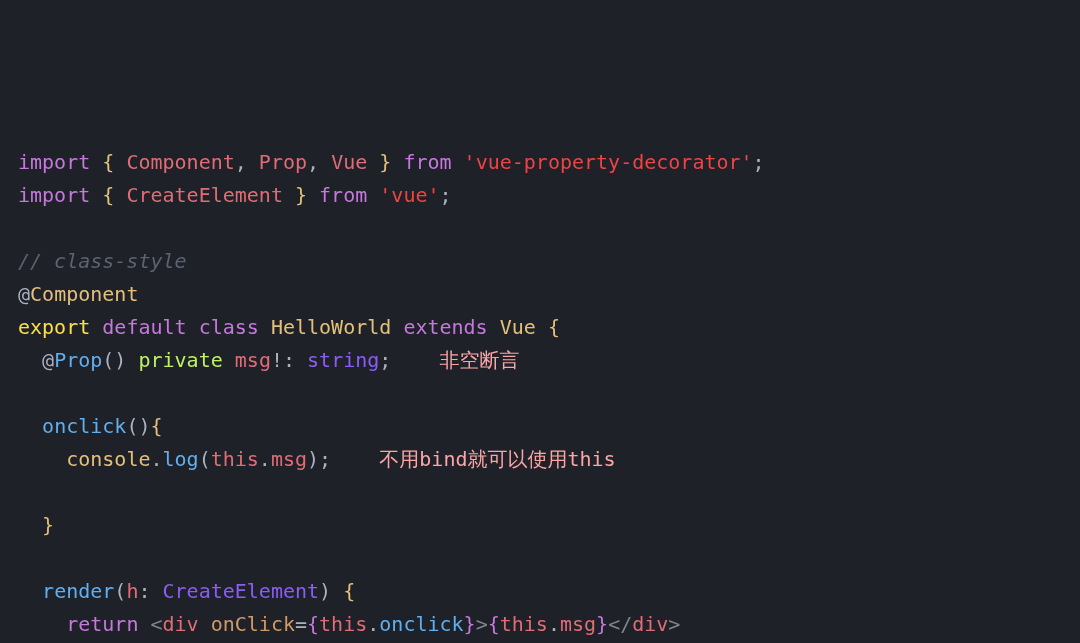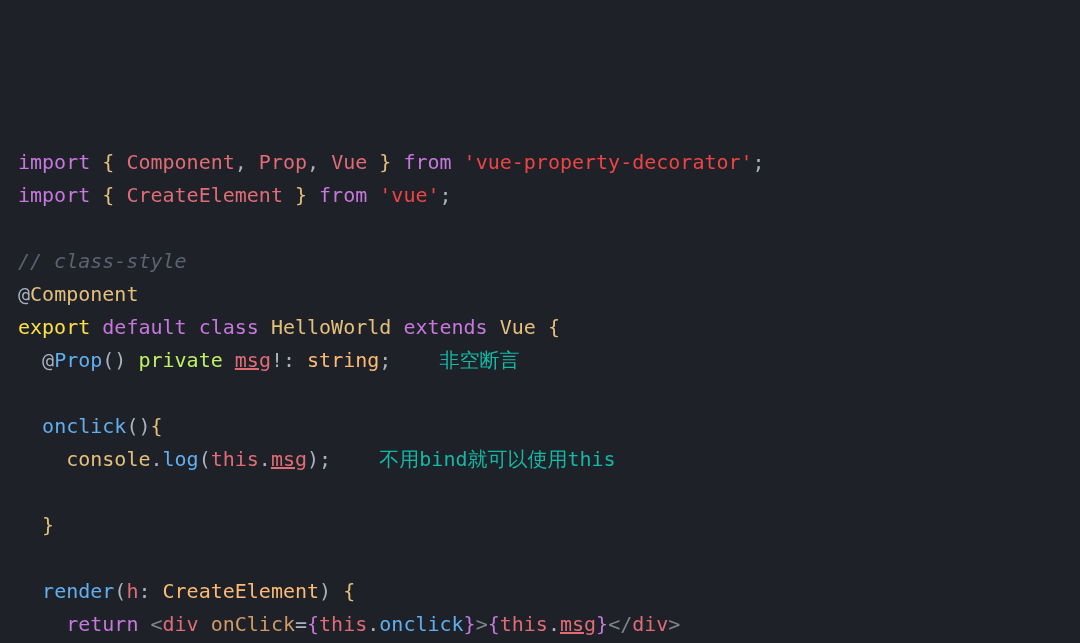--- a/index.html
+++ b/index.html
@@ -25,30 +25,30 @@
     .kw-default { color: #c678dd; }
     .kw-class { color: #c678dd; }
     .kw-extends { color: #c678dd; text-align: center; }
     .kw-private { color: #bef264; }
     .kw-return { color: #c678dd; margin-top: 36px; }
     .kw-this { color: #e06c75; }
     .punct { color: #abb2bf; }
     .brace-y { color: #e5c07b; }
     .ident { color: #e06c75; }
     .classname { color: #e5c07b; }
-    .type { color: #fdba74; }
+    .type { color: #8b5cf6; }
     .string { color: #ef4444; }
     .comment { color: #5c6370; font-style: italic; margin-top: 28px; }
     .decorator-call { color: #61afef; }
     .method { color: #61afef; }
-    .prop { color: #e06c75; text-decoration: underline; }
+    .prop { color: #e06c75; }
     .attr { color: #d19a66; }
     .tag { color: #e06c75; }
     .jsx-brace { color: #c678dd; }
-    .annotation { color: #14b8a6; font-style: normal; }
+    .annotation { color: #fca5a5; font-style: normal; }
     .line { display: block; }
     .blank { height: 1.65em; }
     .gray { color: #7f848e; }
   </style>
 </head>
 <body>
 
 
 
 <div><span class="line"><span class="kw-import">import</span> <span class="brace-y">{</span> <span class="ident">Component</span><span class="punct">,</span> <span class="ident">Prop</span><span class="punct">,</span> <span class="ident">Vue</span> <span class="brace-y">}</span> <span class="kw-from">from</span> <span class="string">'vue-property-decorator'</span><span class="punct">;</span></span><span class="line"><span class="kw-import">import</span> <span class="brace-y">{</span> <span class="ident">CreateElement</span> <span class="brace-y">}</span> <span class="kw-from">from</span> <span class="string">'vue'</span><span class="punct">;</span></span><span class="line blank"></span><span class="line"><span class="comment">// class-style</span></span><span class="line"><span class="punct">@</span><span class="classname">Component</span></span><span class="line"><span class="kw-export">export</span> <span class="kw-default">default</span> <span class="kw-class">class</span> <span class="classname">HelloWorld</span> <span class="kw-extends">extends</span> <span class="classname">Vue</span> <span class="brace-y">{</span></span><span class="line">  <span class="punct">@</span><span class="decorator-call">Prop</span><span class="punct">()</span> <span class="kw-private">private</span> <span class="prop">msg</span><span class="punct">!</span><span class="punct">:</span> <span class="type">string</span><span class="punct">;</span>    <span class="annotation">非空断言</span></span><span class="line blank"></span><span class="line">  <span class="method">onclick</span><span class="punct">()</span><span class="brace-y">{</span></span><span class="line">    <span class="classname">console</span><span class="punct">.</span><span class="method">log</span><span class="punct">(</span><span class="kw-this">this</span><span class="punct">.</span><span class="prop">msg</span><span class="punct">)</span><span class="punct">;</span>    <span class="annotation">不用bind就可以使用this</span></span><span class="line blank"></span><span class="line">  <span class="brace-y">}</span></span><span class="line blank"></span><span class="line">  <span class="method">render</span><span class="punct">(</span><span class="ident">h</span><span class="punct">:</span> <span class="type">CreateElement</span><span class="punct">)</span> <span class="brace-y">{</span></span><span class="line">    <span class="kw-return">return</span> <span class="gray">&lt;</span><span class="tag">div</span> <span class="attr">onClick</span><span class="punct">=</span><span class="jsx-brace">{</span><span class="kw-this">this</span><span class="punct">.</span><span class="method">onclick</span><span class="jsx-brace">}</span><span class="gray">&gt;</span><span class="jsx-brace">{</span><span class="kw-this">this</span><span class="punct">.</span><span class="prop">msg</span><span class="jsx-brace">}</span><span class="gray">&lt;/</span><span class="tag">div</span><span class="gray">&gt;</span></span><span class="line">  </span></div>

